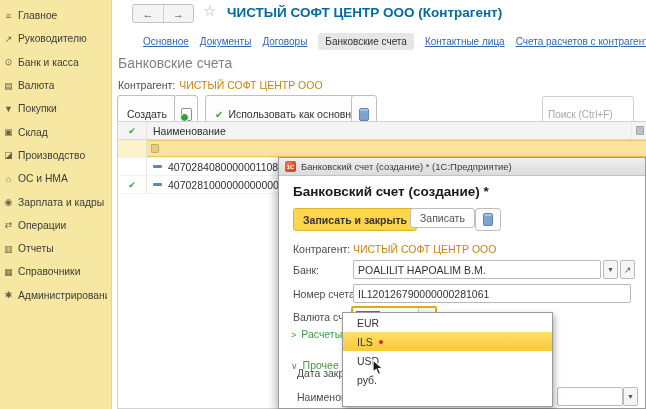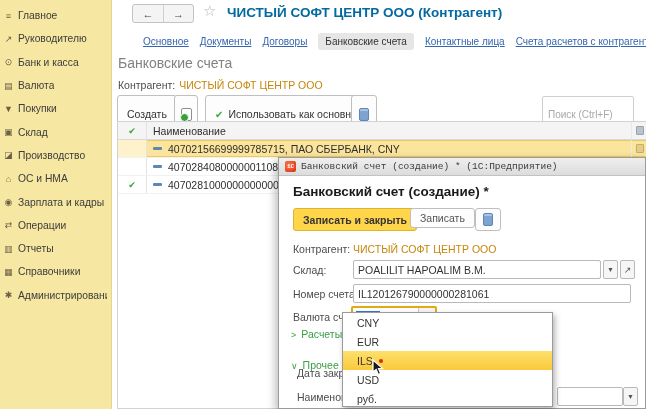--- a/index.html
+++ b/index.html
@@ -64,21 +64,21 @@
   .trow.sel .c-chk { background:#fdf2cc; }
   .trow.sel { box-shadow:inset 0 1px 0 #ecc95f, inset 0 -1px 0 #ecc95f; }
   .rowtext { font-size:10.5px; color:#2f2f2f; white-space:nowrap; }
   .mini-ico { width:8px; height:9px; border-radius:1px; }
   .mini-gray { background:#b9c3cc; border:1px solid #97a3ad; }
   .mini-tan { background:#e3cd8d; border:1px solid #c9ad5f; }
   
   .dialog { position:absolute; left:278px; top:157px; right:0; bottom:0; background:#fff;
     border:1px solid #9b9b9b; box-shadow:-3px 3px 8px rgba(0,0,0,.25); }
   .dlg-titlebar { height:18px; background:linear-gradient(#efefef,#dcdcdc); border-bottom:1px solid #c2c2c2;
-    display:flex; align-items:center; padding:4px 6px;font-family:Liberation Mono, monospace; }
+    display:flex; align-items:center; padding:4px 6px; }
   .dlg-ico { width:11px; height:11px; border-radius:2px; background:radial-gradient(circle at 35% 35%, #ff7a4d, #d42c0e);
     color:#fff; font-size:6px; font-weight:bold; display:flex; align-items:center; justify-content:center; margin-right:5px; flex:none;}
   .dlg-titletext { font-size:9.5px; color:#3b3b3b; white-space:nowrap; overflow:hidden; }
   .dlg-heading { position:absolute; left:14px; top:26px; font-size:13.5px; font-weight:bold; color:#1a1a1a; }
   .btn-save-close { position:absolute; left:14px; top:50px; height:23px; background:#ffd54a;
     border:1px solid #dcb32c; font-weight:bold; }
   .btn-save { position:absolute; left:131px; top:50px; height:20px; color:#555; }
   .btn-dlg-list { position:absolute; left:196px; top:50px; width:26px; height:23px; padding:0; }
   .f-label { position:absolute; left:14px; font-size:10.5px; color:#4c4c4c; }
   .f-orange { position:absolute; font-size:10.5px; color:#c5860b; }
@@ -199,24 +199,20 @@
     <div class="c-chk">✔</div>
     <div class="c-name">
         <span class="rowtext">Наименование</span>
       </div>
     <div class="c-bank">
         <span class="mini-ico mini-gray"></span>
       </div>
   </div>
   <div class="trow sel">
     <div class="c-chk"></div>
-    <div class="c-name">
-        <span class="dash"></span>
-        <span class="rowtext">40702156699999785715, ПАО СБЕРБАНК, CNY</span>
-      </div>
     <div class="c-bank">
         <span class="mini-ico mini-tan"></span>
       </div>
   </div>
   <div class="trow">
     <div class="c-chk"></div>
     <div class="c-name">
         <span class="dash"></span>
         <span class="rowtext">40702840800000011088, П</span>
       </div>
@@ -241,21 +237,21 @@
 
   <button class="btn btn-save-close">Записать и закрыть</button>
   <button class="btn btn-save">Записать</button>
   <button class="btn btn-dlg-list">
       <span class="card-ico"></span>
     </button>
 
   <div class="f-label" style="top:85px;">Контрагент:</div>
   <div class="f-orange" style="left:74px; top:85px;">ЧИСТЫЙ СОФТ ЦЕНТР ООО</div>
 
-  <div class="f-label" style="top:106px;">Склад:</div>
+  <div class="f-label" style="top:106px;">Банк:</div>
   <input class="inp" style="left: 74px; top: 102px; width: 248px;" value="POALILIT HAPOALIM B.M.">
   <div class="mini-btn" style="left:324px; top:102px;">▼</div>
   <div class="mini-btn" style="left:341px; top:102px; font-size:9px;">↗</div>
 
   <div class="f-label" style="top:130px;">Номер счета:</div>
   <input class="inp" style="left: 74px; top: 126px; width: 278px;" value="IL120126790000000281061">
 
   <div class="f-label" style="top:153px;">Валюта счета:</div>
   <div class="combo-focus">
     <div class="combo-val">
@@ -268,21 +264,20 @@
   <div class="grp" style="top:190px;margin-top:11px;"><span class="arr">∨</span><span>Прочее</span></div>
 
   <div class="f-label" style="left:18px; top:209px;">Дата закрытия</div>
   <div class="f-label" style="left:18px; top:233px;">Наименовани</div>
   <input class="inp" style="left: 278px; top: 229px; width: 66px;">
   <div class="mini-btn" style="left:344px; top:229px;">▼</div>
 
 </div>
 
 <div class="dd">
-  <div class="dd-item">CNY</div>
   <div class="dd-item">EUR</div>
   <div class="dd-item hl">
       <span>ILS</span>
       <span class="reddot"></span>
     </div>
   <div class="dd-item">USD</div>
   <div class="dd-item">руб.</div>
 </div>
 
 <svg class="cursor" width="14" height="17" viewBox="0 0 14 17">

